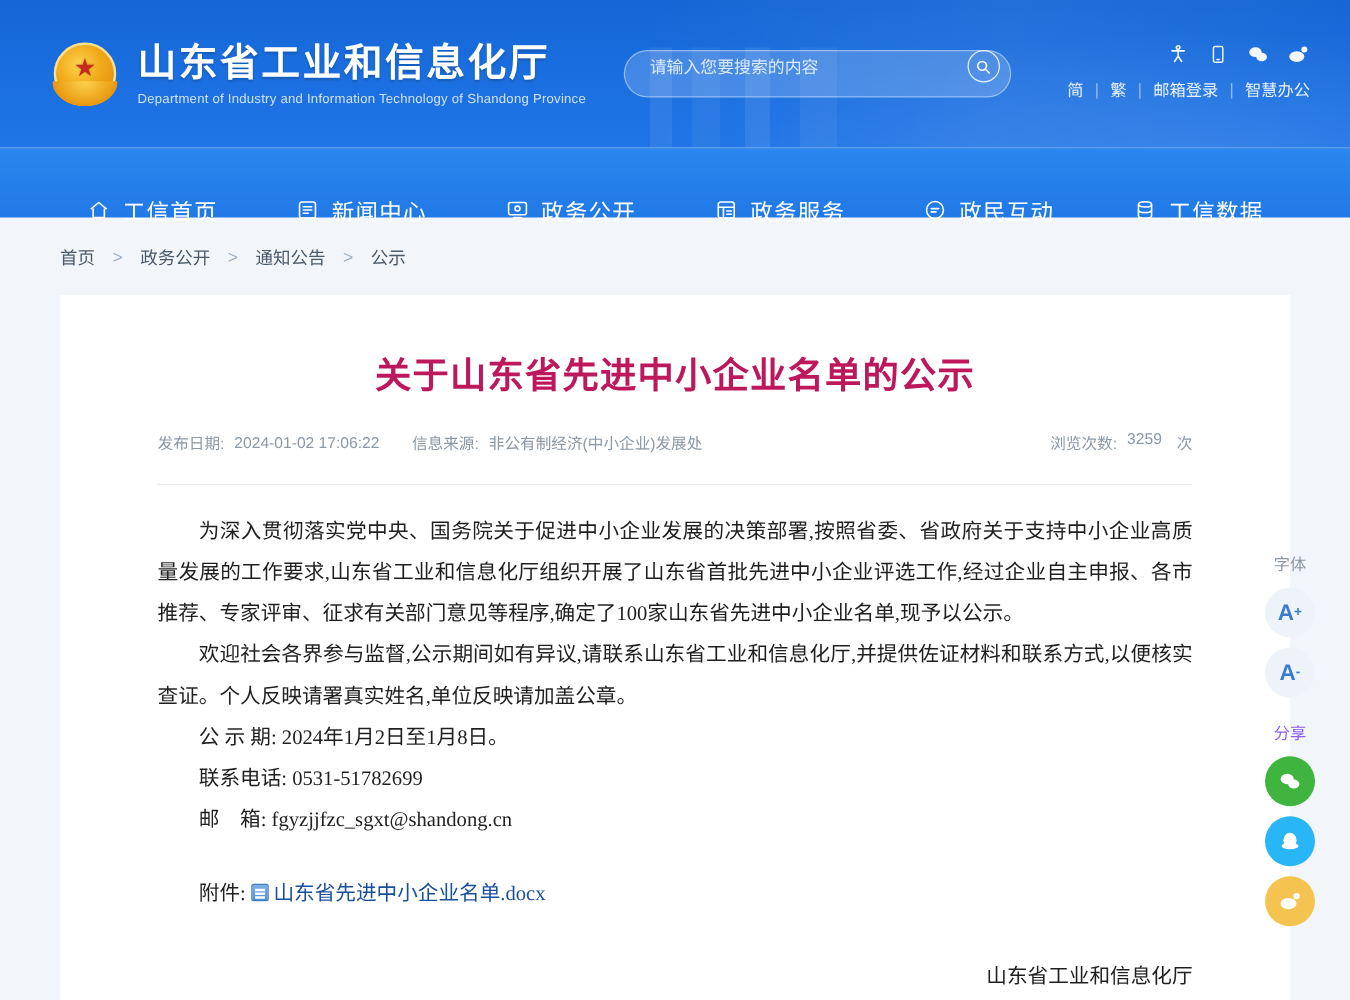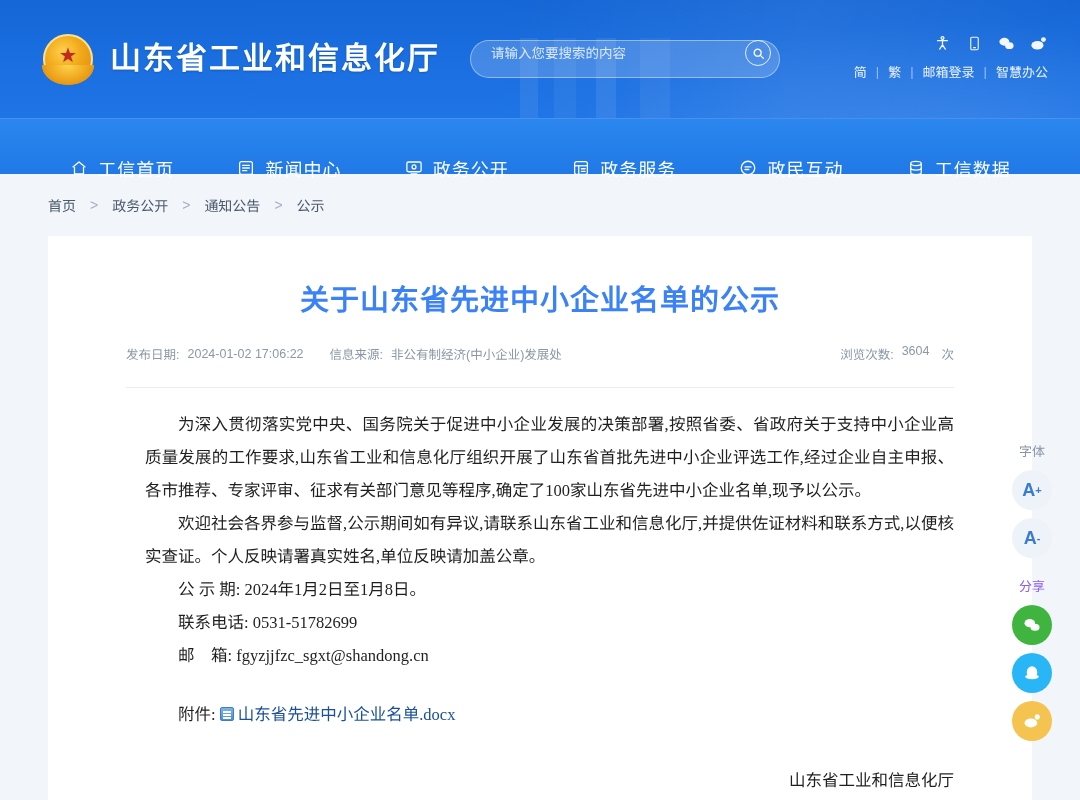--- a/index.html
+++ b/index.html
@@ -164,41 +164,40 @@
     background: #fff;
     min-height: 545px;
     padding: 40px 78px 30px 78px;
     position: relative;
   }
   .doc-title {
     text-align: center;
     font-family: "Liberation Serif", "DejaVu Serif", serif;
     font-weight: 700;
     font-size: 29px;
-    color: #3b82f6;
+    color: #be185d;
     letter-spacing: 1px;
     margin-bottom: 26px;
   }
   .meta {
     display: flex; align-items: center;
     font-size: 12.5px; color: #8b98a6;
     padding-bottom: 24px;
     border-bottom: 1px solid #e9edf2;
     gap: 26px;
   }
   .meta .meta-right { margin-left: auto; display: flex; gap: 26px; }
 
   .body-text {
     margin-top: 20px;
     font-family: "Liberation Serif", "DejaVu Serif", serif;
     font-size: 16.5px;
     line-height: 2.0;
     color: #1f1f1f;
     text-align: justify;
-    margin-left: 19px;
   }
   .body-text p { text-indent: 2em; }
   .kv { text-indent: 2em; }
   .attach {
     margin-top: 26px;
     text-indent: 2em;
     display: block;
   }
   .attach-ico {
     display: inline-block;
@@ -264,20 +263,21 @@
   <div class="header-inner">
 
     <div class="emblem">
       <div class="disc"></div>
       <div class="ribbon"></div>
       <div class="star">★</div>
     </div>
 
     <div class="titles">
       <div class="site-title-cn">山东省工业和信息化厅</div>
+      <div class="site-title-en">Department of Industry and Information Technology of Shandong Province</div>
     </div>
 
     <div class="search-box">
       <input class="search-input" type="text" placeholder="请输入您要搜索的内容" style="">
       <div class="search-btn">
         <svg width="13" height="13" viewBox="0 0 24 24" fill="none" stroke="#ffffff" stroke-width="2.4">
           <circle cx="10.5" cy="10.5" r="6.5"></circle>
           <line x1="15.5" y1="15.5" x2="21" y2="21" stroke-linecap="round"></line>
         </svg>
       </div>
@@ -408,21 +408,21 @@
 
     <div class="doc-title">关于山东省先进中小企业名单的公示</div>
 
     <div class="meta">
       <span>发布日期:</span>
       <span style="margin-left:-18px">2024-01-02 17:06:22</span>
       <span>信息来源:</span>
       <span style="margin-left:-18px">非公有制经济(中小企业)发展处</span>
       <span class="meta-right">
         <span>浏览次数:</span>
-        <span style="margin-left:-18px">3604</span>
+        <span style="margin-left:-18px">3259</span>
         <span style="margin-left:-14px">次</span>
       </span>
     </div>
 
     <div class="body-text">
       <p>为深入贯彻落实党中央、国务院关于促进中小企业发展的决策部署,按照省委、省政府关于支持中小企业高质量发展的工作要求,山东省工业和信息化厅组织开展了山东省首批先进中小企业评选工作,经过企业自主申报、各市推荐、专家评审、征求有关部门意见等程序,确定了100家山东省先进中小企业名单,现予以公示。</p>
       <p>欢迎社会各界参与监督,公示期间如有异议,请联系山东省工业和信息化厅,并提供佐证材料和联系方式,以便核实查证。个人反映请署真实姓名,单位反映请加盖公章。</p>
 
       <div class="kv">
         <span>公 示 期:</span>

